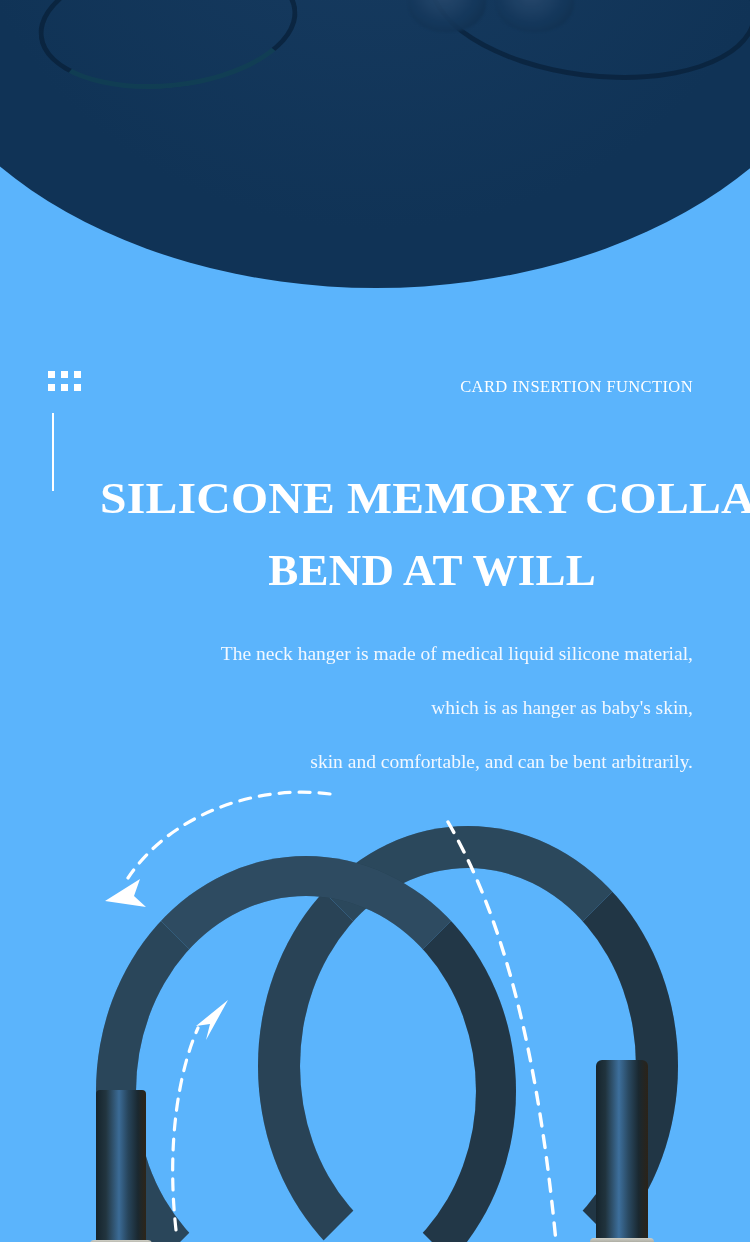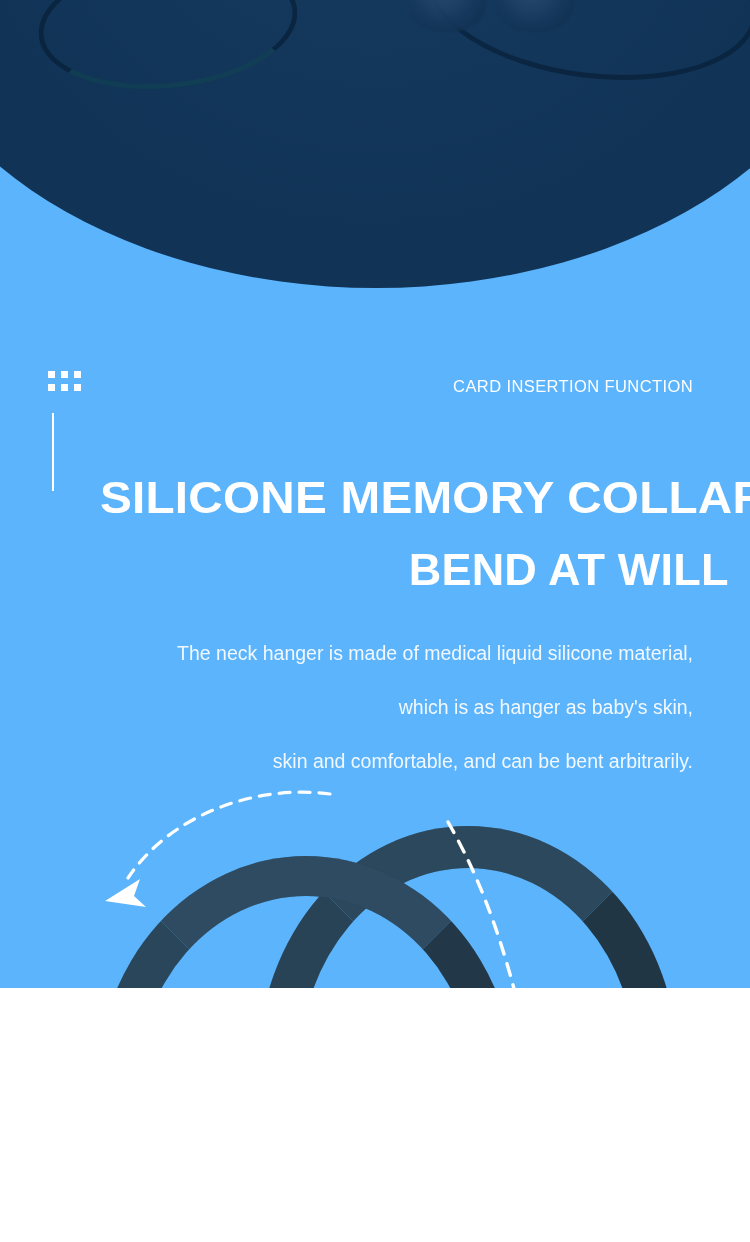--- a/index.html
+++ b/index.html
@@ -3,24 +3,24 @@
 <meta charset="utf-8">
 <style>
   html, body {
     margin: 0;
     padding: 0;
     background: #ffffff;
   }
   #page {
     position: relative;
     width: 750px;
-    height: 988px;
+    height: 1242px;
     overflow: hidden;
     background: #5bb4fc;
-    font-family: Liberation Sans, sans-serif;
+    font-family: Liberation Serif, serif;
     -webkit-font-smoothing: antialiased;
   }
 
   
   .dark-panel {
     position: absolute;
     left: -112px;
     top: -382px;
     width: 976px;
     height: 670px;
@@ -118,21 +118,21 @@
     font-weight: 700;
     font-size: 45px;
     line-height: 72px;
     letter-spacing: .2px;
     white-space: nowrap;
     transform: scaleX(1.06);
     transform-origin: left center;
   }
   .headline .line2 {
     display: block;
-    text-align: right;
+    text-align: center;
     transform: scaleX(0.9434);
     transform-origin: right center;
   }
   .body-copy {
     position: absolute;
     left: 120px;
     right: 57px;
     top: 617px;
     text-align: right;
     color: #f2f8ff;

